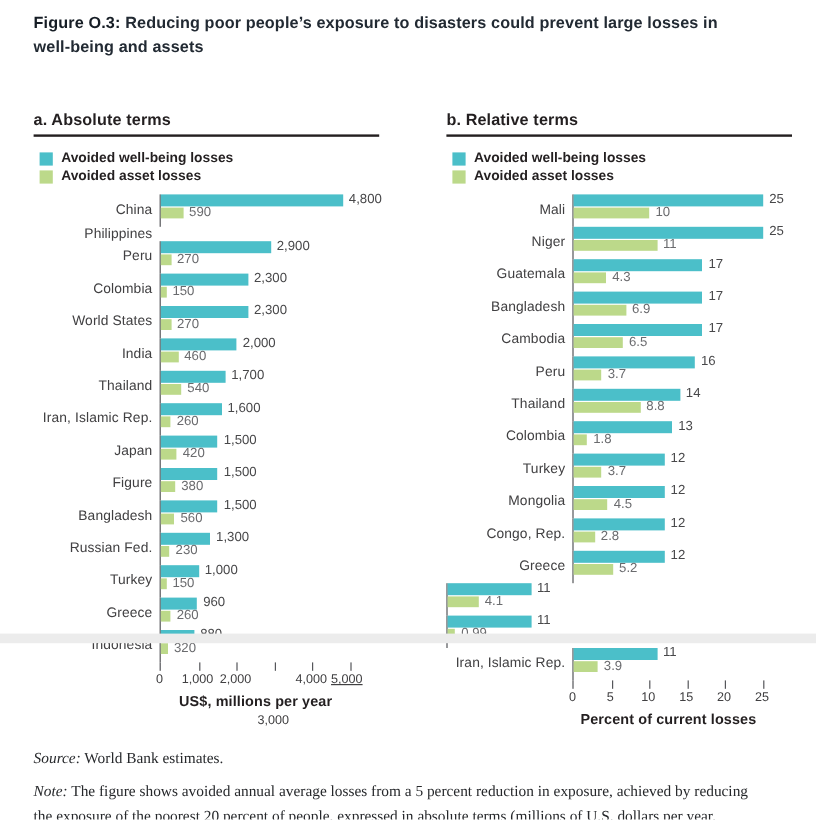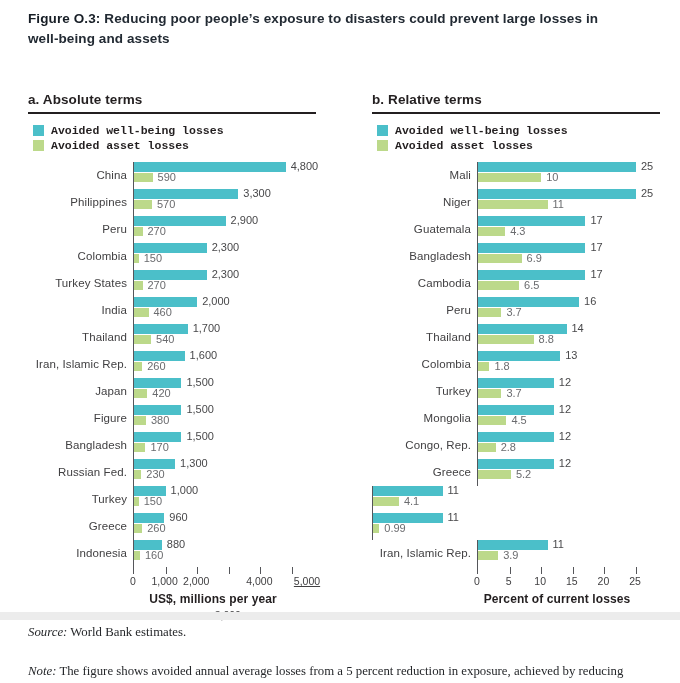--- a/index.html
+++ b/index.html
@@ -4,21 +4,21 @@
 <style>
   * { box-sizing: border-box; }
   html, body { margin: 0; padding: 0; }
   body {
     width: 680px; height: 683px;
     background: #ffffff;
     font-family: "Liberation Sans", sans-serif;
     position: relative;
     overflow: hidden;
   }
-  .page { position: relative; width: 680px; height: 620px; }
+  .page { position: relative; width: 680px; height: 536px; }
 
   
   .fig-title {
     padding: 9px 34px 0 28px;
     font-size: 13.5px;
     font-weight: bold;
     line-height: 1.48;
     color: #222a33;
     width: 648px;
     letter-spacing: .1px;
@@ -28,21 +28,21 @@
   
   .panels { display: flex; padding-left: 28px; margin-top: 11px; gap: 56px; }
   .panel { width: 288px; flex: 0 0 288px; }
   .panel-title {
     font-size: 13.5px; font-weight: bold; color: #231f20;
     padding-bottom: 5px; border-bottom: 2px solid #231f20;
     letter-spacing: .1px;
     margin-top: 32px;
   }
   .legend { margin-top: 9px; margin-left: 5px; }
-  .legend-row { display: flex; align-items: center; height: 15px; font-family: Liberation Mono, monospace; }
+  .legend-row { display: flex; align-items: flex-end; height: 15px; }
   .swatch { width: 11px; height: 11px; flex: 0 0 11px; margin-right: 7px; }
   .swatch.wb { background: var(--teal, #4bbfc9); }
   .swatch.as { background: var(--green, #bcd98a); }
   .legend-label { font-size: 11.5px; font-weight: bold; color: #231f20; white-space: nowrap; }
 
   
   .plot { margin-top: 9px; }
   .crow { display: flex; }
   .cat {
     width: 105px; flex: 0 0 105px;
@@ -79,21 +79,21 @@
   }
 
   
   .footer {
     padding: 0 38px 0 28px;
     margin-top: 16px;
     font-family: "Liberation Serif", serif;
     font-size: 12.8px; color: #26282b; line-height: 1.6;
   }
   .footer p { margin: 0; }
-  .footer .src { margin-bottom: 19px; }
+  .footer .src { margin-bottom: 7px; }
   .footer .lbl { font-style: italic; }
 
   .bottom-band {
     position: absolute; left: 0; bottom: 0; width: 680px; height: 8px;
     background: #ececec;
   }
 </style>
 </head>
 <body>
 
@@ -126,30 +126,20 @@
                 <span class="val wbval">4,800</span>
               </div>
               <div class="barwrap assetrow">
                 <div class="bar as" style="width: 18.6px;"></div>
                 <span class="val asval">590</span>
               </div>
             </div>
           </div>
           <div class="crow">
             <div class="cat">Philippines</div>
-            <div class="bars">
-              <div class="barwrap">
-                <div class="bar wb" style="width: 104.3px;"></div>
-                <span class="val wbval">3,300</span>
-              </div>
-              <div class="barwrap assetrow">
-                <div class="bar as" style="width: 18px;"></div>
-                <span class="val asval">570</span>
-              </div>
-            </div>
           </div>
           <div class="crow">
             <div class="cat">Peru</div>
             <div class="bars">
               <div class="barwrap">
                 <div class="bar wb" style="width: 91.6px;"></div>
                 <span class="val wbval">2,900</span>
               </div>
               <div class="barwrap assetrow">
                 <div class="bar as" style="width: 8.5px;"></div>
@@ -164,21 +154,21 @@
                 <div class="bar wb" style="width: 72.7px;"></div>
                 <span class="val wbval">2,300</span>
               </div>
               <div class="barwrap assetrow">
                 <div class="bar as" style="width: 4.7px;"></div>
                 <span class="val asval">150</span>
               </div>
             </div>
           </div>
           <div class="crow">
-            <div class="cat">Turkey States</div>
+            <div class="cat">World States</div>
             <div class="bars">
               <div class="barwrap">
                 <div class="bar wb" style="width: 72.7px;"></div>
                 <span class="val wbval">2,300</span>
               </div>
               <div class="barwrap assetrow">
                 <div class="bar as" style="width: 8.5px;"></div>
                 <span class="val asval">270</span>
               </div>
             </div>
@@ -250,21 +240,21 @@
           </div>
           <div class="crow">
             <div class="cat">Bangladesh</div>
             <div class="bars">
               <div class="barwrap">
                 <div class="bar wb" style="width: 47.4px;"></div>
                 <span class="val wbval">1,500</span>
               </div>
               <div class="barwrap assetrow">
                 <div class="bar as" style="width: 11.4px;"></div>
-                <span class="val asval">170</span>
+                <span class="val asval">560</span>
               </div>
             </div>
           </div>
           <div class="crow">
             <div class="cat">Russian Fed.</div>
             <div class="bars">
               <div class="barwrap">
                 <div class="bar wb" style="width: 41.1px;"></div>
                 <span class="val wbval">1,300</span>
               </div>
@@ -302,21 +292,21 @@
           </div>
           <div class="crow">
             <div class="cat">Indonesia</div>
             <div class="bars">
               <div class="barwrap">
                 <div class="bar wb" style="width: 27.8px;"></div>
                 <span class="val wbval">880</span>
               </div>
               <div class="barwrap assetrow">
                 <div class="bar as" style="width: 6px;"></div>
-                <span class="val asval">160</span>
+                <span class="val asval">320</span>
               </div>
             </div>
           </div>
           <div class="crow">
             <div class="cat"></div>
             <div class="tickstrip">
               <div class="tick" style="left: 31.6px;"></div>
               <div class="tick" style="left: 63.2px;"></div>
               <div class="tick" style="left: 94.8px;"></div>
               <div class="tick" style="left: 126.4px;"></div>
@@ -324,21 +314,21 @@
             </div>
           </div>
           <div class="crow">
             <div class="cat"></div>
             <div class="numstrip">
               <span class="ticklabel" style="left: 0px;">0</span>
               <span class="ticklabel" style="left: 31.6px;">1,000</span>
               <span class="ticklabel" style="left: 63.2px;">2,000</span>
               <span class="ticklabel" style="left: 94.8px; margin-top: 34px;">3,000</span>
               <span class="ticklabel" style="left: 126.4px;">4,000</span>
-              <span class="ticklabel" style="left: 174px; text-decoration: underline;">5,000</span>
+              <span class="ticklabel" style="left: 156px; text-decoration: underline;">5,000</span>
             </div>
           </div>
         </div>
       <div class="xlabel">US$, millions per year</div>
     </section>
 
     <section class="panel">
       <div class="panel-title">b. Relative terms</div>
       <div class="legend">
         <div class="legend-row">

